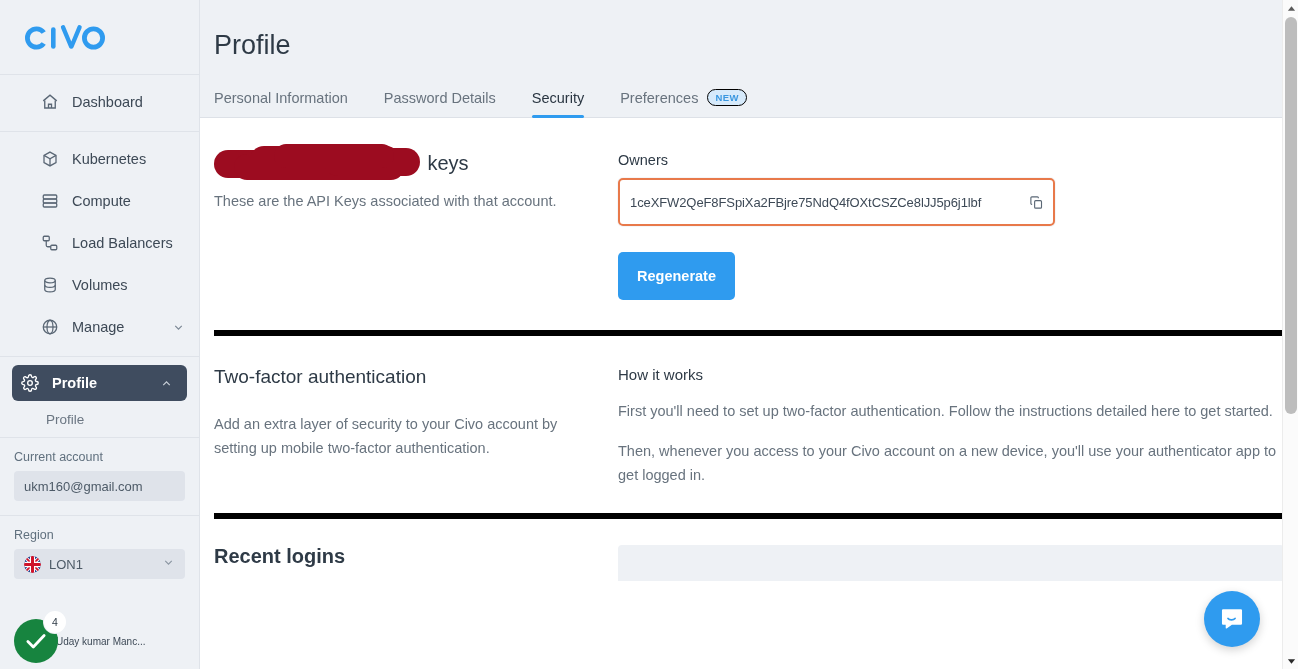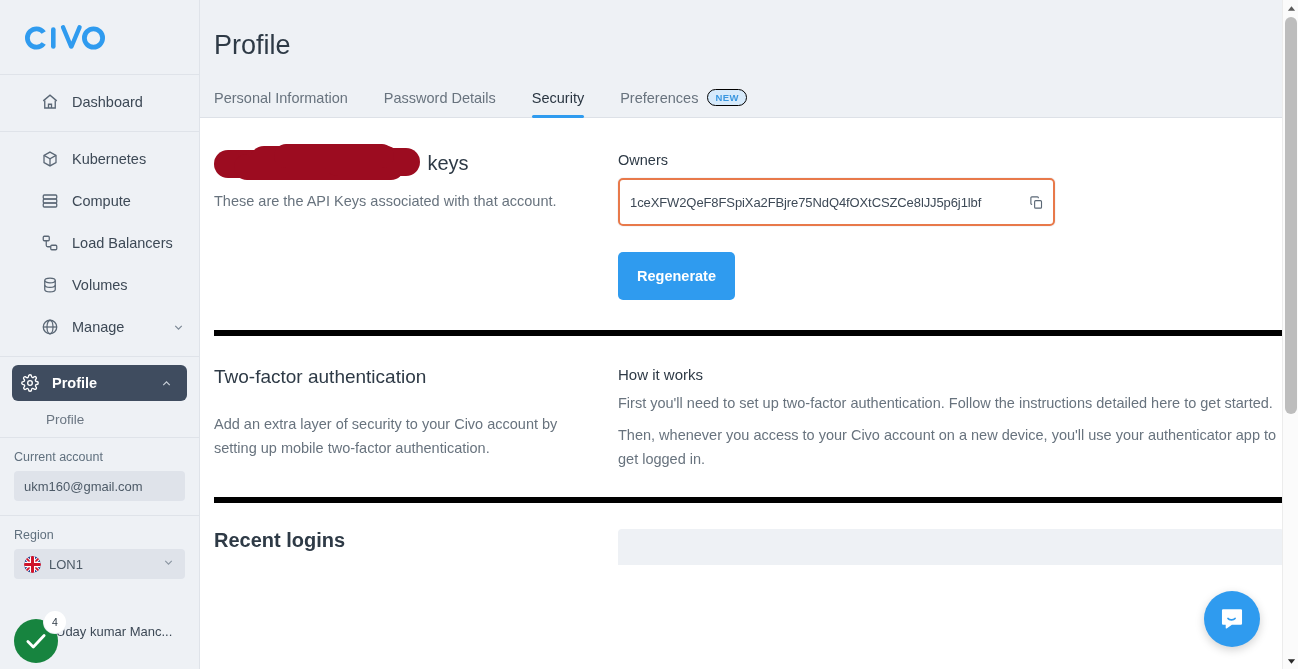--- a/index.html
+++ b/index.html
@@ -63,22 +63,22 @@
     width: 17px; height: 17px; border-radius: 50%;
     margin-right: 8px; flex: 0 0 17px; overflow: hidden;
     position: relative; display: inline-block;
   }
   .user-row {
     position: absolute; left: 0; bottom: 8px;
     width: 200px; height: 48px;
     display: flex; align-items: center; padding-left: 16px;
   }
   .user-name {
-    font-size: 13px; color: #3d4956; position: absolute;
-    left: 56px; bottom: 22px; white-space: nowrap;
+    font-size: 10px; color: #3d4956; position: absolute;
+    left: 56px; bottom: 14px; white-space: nowrap;
   }
   .check-badge {
     position: absolute; left: 14px; bottom: 6px;
     width: 44px; height: 44px; border-radius: 50%;
     background: #17843f; display: flex; align-items: center;
     justify-content: center; z-index: 5;
   }
   .count-bubble {
     position: absolute; left: 44px; bottom: 36px;
     width: 22px; height: 22px; border-radius: 50%;
@@ -136,21 +136,21 @@
   }
   .copy-ic { margin-left: 6px; color: #5a6775; display: flex; flex: 0 0 auto; cursor: pointer; }
   .btn {
     display: inline-flex; align-items: center; justify-content: center;
     background: #2f9bef; color: #ffffff; border: none;
     border-radius: 5px; font-size: 14.5px; font-weight: bold;
     cursor: pointer; font-family: "Liberation Sans", sans-serif;
   }
   .btn-regen { height: 48px; padding: 0 19px; margin-top: 26px; }
   .btn-2fa { height: 40px; padding: 0 19px; margin-top: 18px; }
-  .p-body { font-size: 14.5px; color: #68737e; line-height: 24px; margin-top: 8px; }
+  .p-body { font-size: 14.5px; color: #68737e; line-height: 24px; margin-top: 16px; }
   .p-body.first { }
   .how-head { font-size: 15px; color: #2e3a46; }
   .sec-head-2fa { font-size: 19px; color: #2e3a46; }
 
   
   .chat-btn {
     position: absolute; right: 38px; bottom: 22px;
     width: 56px; height: 56px; border-radius: 50%;
     background: #2f9bef; display: flex; align-items: center;
     justify-content: center; cursor: pointer; z-index: 30;

